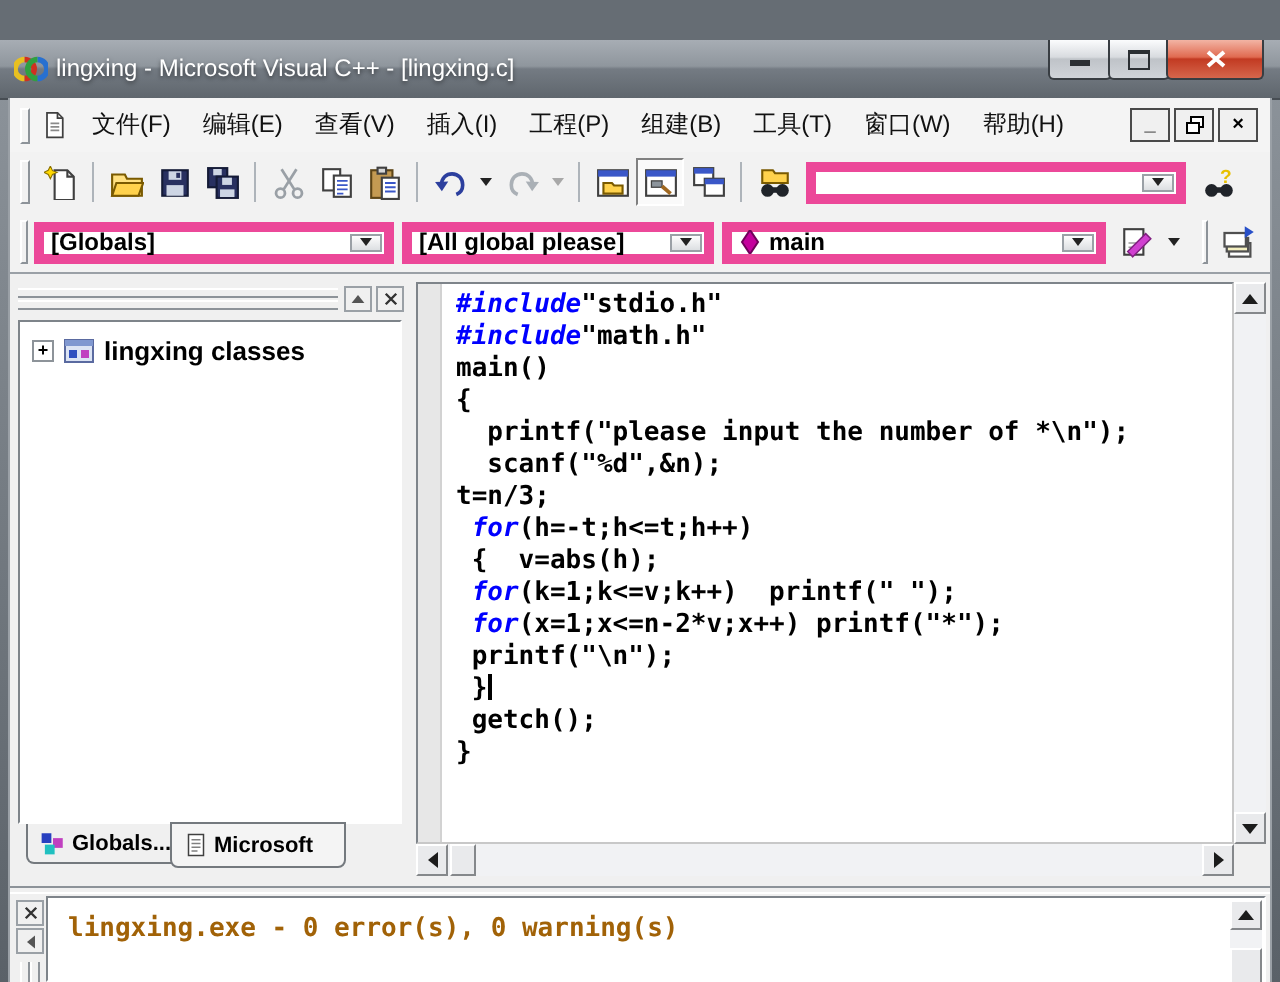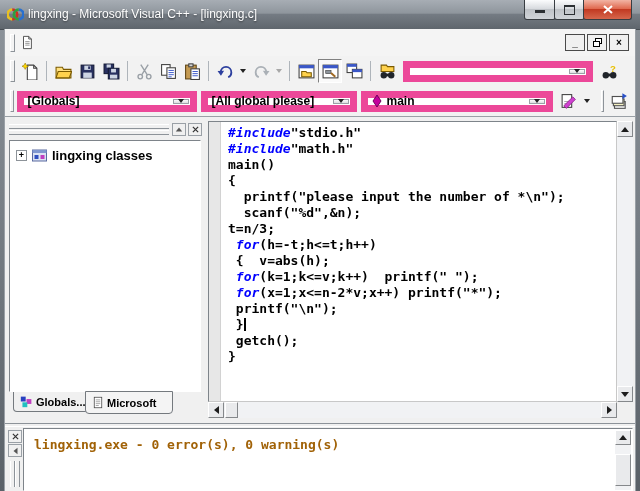--- a/index.html
+++ b/index.html
@@ -1,19 +1,19 @@
 <!DOCTYPE html>
 <html><head>
 <meta charset="utf-8">
 <style>
   html,body{margin:0;padding:0;width:640px;height:491px;overflow:hidden;
     font-family:"Liberation Sans",sans-serif;background:#666d74;}
   .abs{position:absolute;}
   
-  #frame{position:absolute;inset:0;background:linear-gradient(180deg,#8e959c,#5a6168);}
+  #frame{position:absolute;inset:0;background:linear-gradient(180deg,#8e959c,#5a6168);margin-top:20px;}
   #titlebar{position:absolute;left:0;top:0;right:0;height:29px;
     background:linear-gradient(180deg,#a7adb4 0%,#8f969d 45%,#747b83 50%,#5f666d 100%);
     border-bottom:1px solid #474d53;}
   #title-text{position:absolute;left:28px;top:7px;font-size:12px;color:#fff;
     text-shadow:0 1px 2px rgba(0,0,0,.5);white-space:nowrap;}
   .cap-btn{position:absolute;top:0;height:19px;border:1px solid #383d42;border-top:none;
     border-radius:0 0 3px 3px;background:linear-gradient(#fbfcfd,#d8dbdf 45%,#bfc3c8 50%,#d0d4d9);
     display:flex;align-items:center;justify-content:center;}
   .cap-close{background:linear-gradient(#f2b4a4,#e06a50 45%,#c23a22 50%,#d6664c);}
   
@@ -31,21 +31,21 @@
   #toolbar1{top:27px;height:30px;border-bottom:1px solid #e0e0e0;}
   #toolbar2{top:57px;height:30px;border-bottom:1px solid #9aa0a6;}
   .grip{width:3px;height:20px;margin:0 3px 0 5px;border-left:1px solid #fff;border-top:1px solid #fff;
     border-right:1px solid #8d9399;border-bottom:1px solid #8d9399;}
   .tbtn{width:24px;height:24px;display:flex;align-items:center;justify-content:center;flex:0 0 auto;}
   .tbtn.pressed{border:1px solid;border-color:#808080 #fff #fff #808080;background:#fafafa;box-sizing:border-box;}
   .tsep{width:1px;height:20px;background:#aeb4ba;margin:0 4px;flex:0 0 auto;}
   .dd-tri{width:0;height:0;border-left:3px solid transparent;border-right:3px solid transparent;
     border-top:4px solid #222;margin:0 3px;}
   .dd-tri.dis{border-top-color:#a8a8a8;}
-  .combo{height:21px;background:#fff;border:7px solid #ec4899;display:flex;align-items:center;
+  .combo{height:21px;background:#fff;border:5px solid #ec4899;display:flex;align-items:center;
     box-sizing:border-box;flex:0 0 auto;}
   .combo .val{font-size:12px;font-weight:700;color:#000;padding:0 4px;white-space:nowrap;
     overflow:hidden;flex:1 1 auto;}
   .combo .dd{width:16px;align-self:stretch;margin:1px;background:linear-gradient(#fdfdfd,#dcdfe2);
     border:1px solid #9aa0a6;display:flex;align-items:center;justify-content:center;box-sizing:border-box;flex:0 0 auto;}
   .dd .t{width:0;height:0;border-left:3px solid transparent;border-right:3px solid transparent;border-top:4px solid #222;}
   
   #ws-header{position:absolute;left:2px;top:93px;width:196px;height:16px;}
   .hgrip{position:absolute;left:2px;right:34px;height:3px;border-top:1px solid #fff;border-bottom:1px solid #8d9399;}
   .small-btn{width:14px;height:13px;background:#f0f0f0;border:1px solid #9aa0a6;display:flex;
@@ -112,20 +112,31 @@
 
   <div id="client">
 
     <div id="menubar">
       <div class="grip" style="height:16px"></div>
       <svg width="14" height="15" viewBox="0 0 16 16" style="margin:0 4px 0 2px">
         <path d="M4 1h6l3 3v11H4z" fill="#fff" stroke="#404040"></path>
         <path d="M10 1v3h3" fill="none" stroke="#404040"></path>
         <path d="M6 7h5M6 9h5M6 11h5" stroke="#8a8a8a"></path>
       </svg>
+      <div id="menu-items" style="display:flex;align-items:center">
+          <span class="menu-item">文件(F)</span>
+          <span class="menu-item">编辑(E)</span>
+          <span class="menu-item">查看(V)</span>
+          <span class="menu-item">插入(I)</span>
+          <span class="menu-item">工程(P)</span>
+          <span class="menu-item">组建(B)</span>
+          <span class="menu-item">工具(T)</span>
+          <span class="menu-item">窗口(W)</span>
+          <span class="menu-item">帮助(H)</span>
+        </div>
       <div class="mdi-group">
         <div class="mdi-btn">_</div>
         <div class="mdi-btn">
           <svg width="9" height="9" viewBox="0 0 9 9">
             <rect x="2.5" y="0.5" width="6" height="5" fill="#fff" stroke="#000"></rect>
             <rect x="0.5" y="3.5" width="6" height="5" fill="#fff" stroke="#000"></rect>
           </svg>
         </div>
         <div class="mdi-btn">×</div>
       </div>

